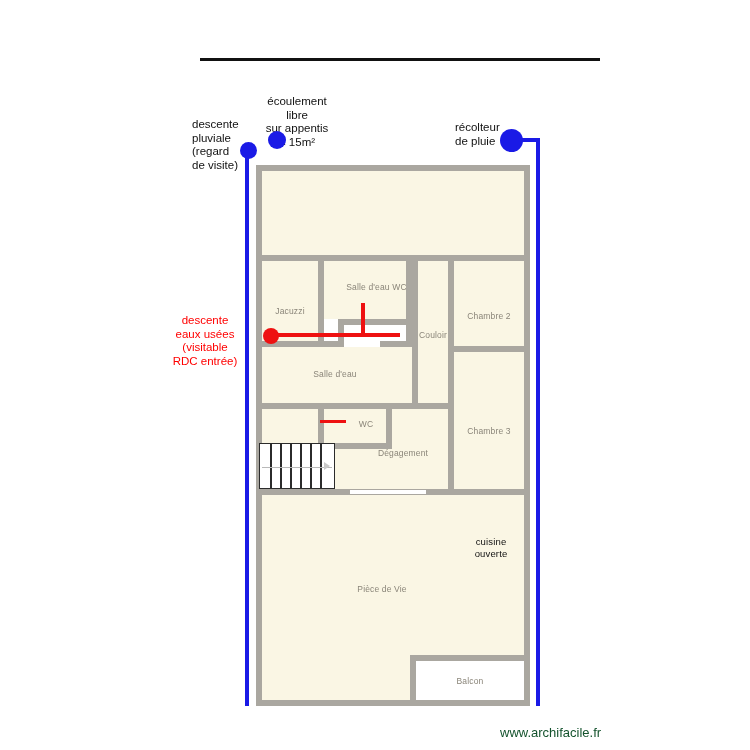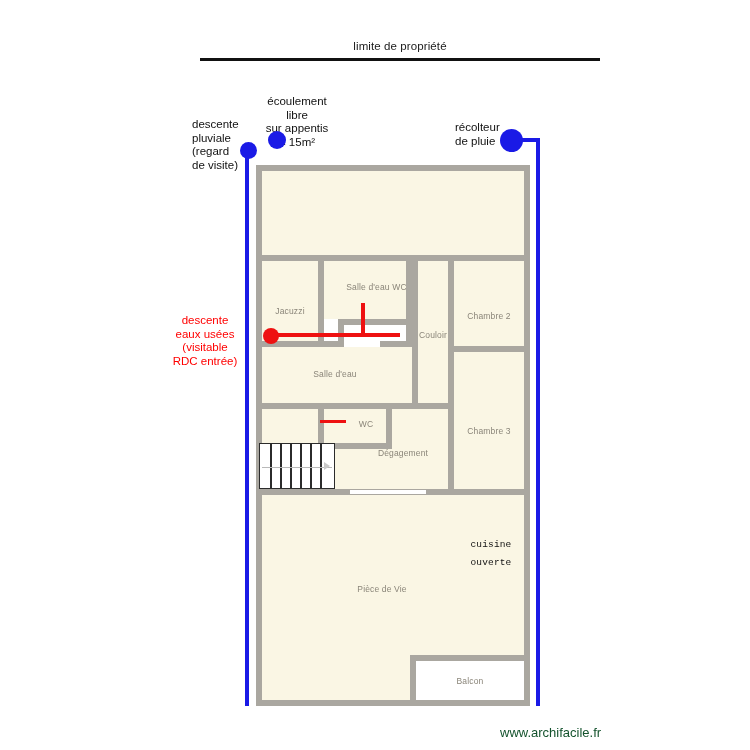--- a/index.html
+++ b/index.html
@@ -49,21 +49,21 @@
   .wall{position:absolute;background:#aaa7a0;}
   .room{
     position:absolute;background:#faf6e4;
   }
   .room.white{background:#ffffff;}
   .rlabel{
     position:absolute;font-size:8.5px;color:#8a8579;
     text-align:center;white-space:pre;line-height:11px;
     letter-spacing:.15px;
   }
-  .rlabel.dark{color:#111111;font-size:9.5px;line-height:18px;font-family:Liberation Mono, monospace;}
+  .rlabel.dark{color:#111111;font-size:9.5px;line-height:12px;}
   .doorgap{position:absolute;background:#ffffff;}
 
   
   #stairs{position:absolute;background:#ffffff;border:1.5px solid #2b2b2b;box-sizing:border-box;}
   #stairs .tread{position:absolute;top:0;bottom:0;width:1.5px;background:#2b2b2b;}
   #stairs .axis{position:absolute;left:2px;right:2px;height:1px;background:#b9b9b9;}
   #stairs .arrow{
     position:absolute;right:4px;top:50%;margin-top:-4px;
     width:0;height:0;border-top:4px solid transparent;
     border-bottom:4px solid transparent;border-left:6px solid #c9c9c9;
@@ -73,21 +73,20 @@
   #footer{
     position:absolute;left:500px;top:725px;
     font-size:13px;color:#14532d;
   }
 </style>
 </head>
 <body>
 
 <div id="plan">
 
-  <div id="limit-label">limite de propriété</div>
   <div id="limit-line"></div>
 
   <div class="annot" style="left:192px;top:118px;">descente
 pluviale
 (regard
 de visite)</div>
 
   <div class="annot" style="left:258px;top:95px;text-align:center;width:78px;">écoulement
 libre
 sur appentis

